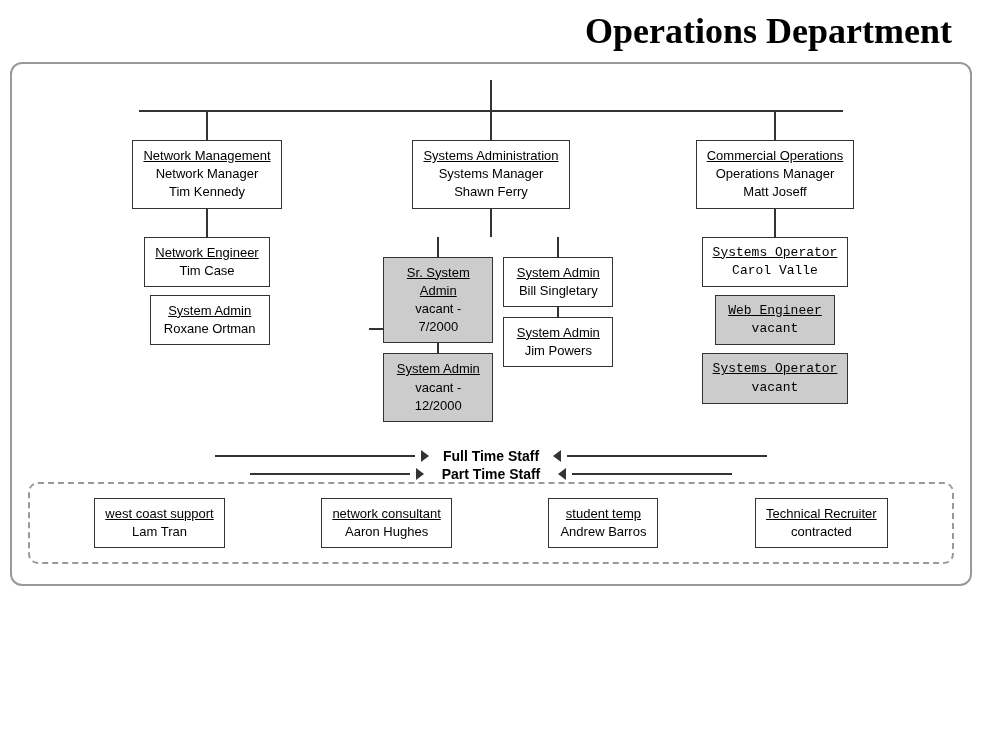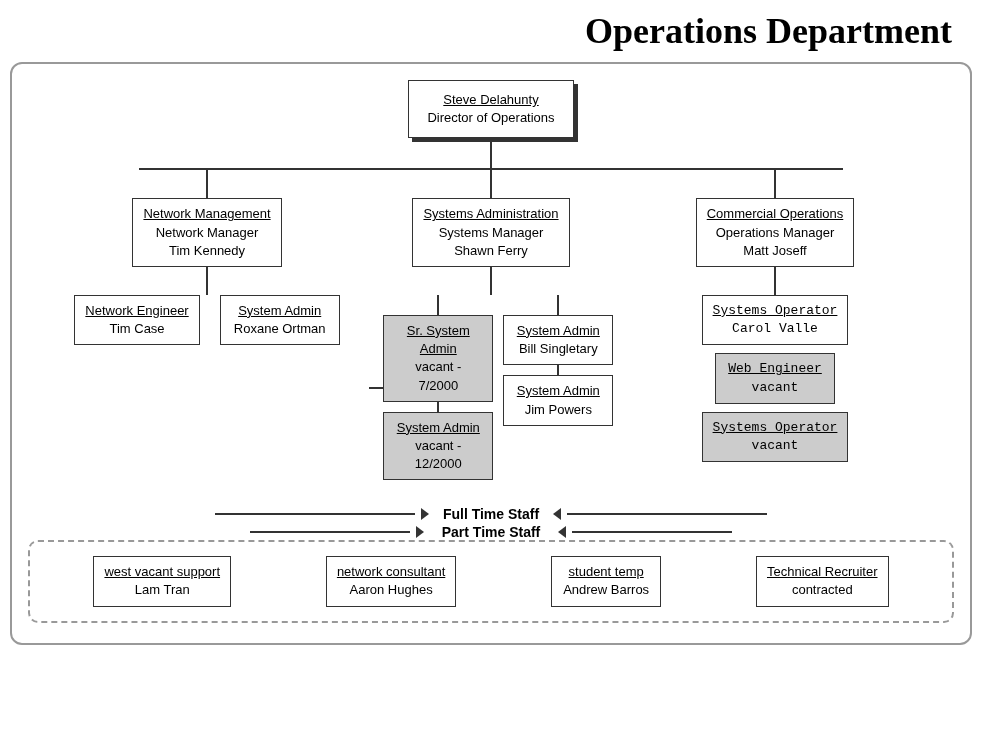--- a/index.html
+++ b/index.html
@@ -85,45 +85,39 @@
     }
   </style>
 </head>
 <body>
 
 <h1 class="page-title">Operations Department</h1>
 
 <div class="outer-box">
   <div class="org-wrap">
 
-    <div class="root-level">
-      <div class="node shadow" style="min-width:160px; padding: 10px 18px;">
-        <div class="node-title">Steve Delahunty</div>
-        <div>Director of Operations</div>
-      </div>
-    </div>
 
     <div class="vert-line" style="height:30px; width:2px; margin: 0 auto;"></div>
 
     <div style="width:100%; position:relative; display:flex; flex-direction:column; align-items:center;">
 
       <div style="width:76%; height:2px; background:#333; position:relative;"></div>
 
       <div style="width:100%; display:flex; justify-content:space-between; align-items:flex-start; padding:0 4%;">
 
         <div class="branch-col" style="display:flex;flex-direction:column;align-items:center;flex:1;">
           <div class="vert-line" style="height:28px; width:2px; margin:0 auto;"></div>
           <div class="node" style="min-width:140px;">
             <div class="node-title">Network Management</div>
             <div>Network Manager</div>
             <div>Tim Kennedy</div>
           </div>
           <div class="vert-line" style="height:28px; width:2px; margin:0 auto;"></div>
 
-          <div style="display:flex;flex-direction:row;align-items:flex-start;gap:20px;">
+          <div style="display:flex;flex-direction:column;align-items:flex-end;gap:8px;">
             <div class="node" style="min-width:120px;">
               <div class="node-title">Network Engineer</div>
               <div>Tim Case</div>
             </div>
             <div class="node" style="min-width:120px;">
               <div class="node-title">System Admin</div>
               <div>Roxane Ortman</div>
             </div>
           </div>
         </div>
@@ -213,21 +207,21 @@
         <div style="width:160px;height:2px;background:#333;"></div>
         <div style="width:0;height:0;border-top:6px solid transparent;border-bottom:6px solid transparent;border-left:8px solid #333;"></div>
         <span class="staff-label" style="margin:0 12px;">Part Time Staff</span>
         <div style="width:0;height:0;border-top:6px solid transparent;border-bottom:6px solid transparent;border-right:8px solid #333;"></div>
         <div style="width:160px;height:2px;background:#333;"></div>
       </div>
 
       <div class="part-time-box">
 
         <div class="node" style="min-width:110px;">
-          <div class="node-title">west vacant support</div>
+          <div class="node-title">west coast support</div>
           <div>Lam Tran</div>
         </div>
 
         <div class="node" style="min-width:110px;">
           <div class="node-title">network consultant</div>
           <div>Aaron Hughes</div>
         </div>
 
         <div class="node" style="min-width:110px;">
           <div class="node-title">student temp</div>

